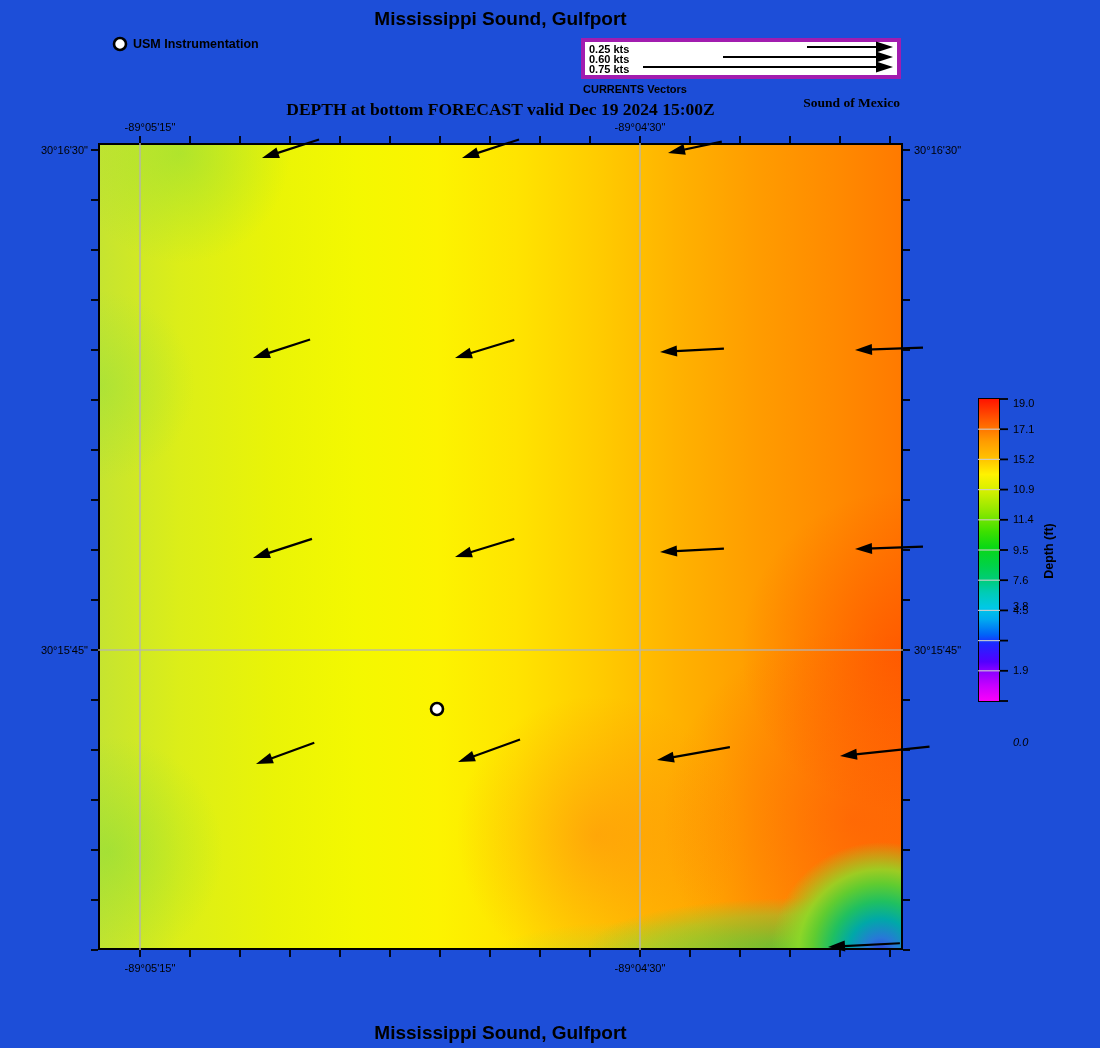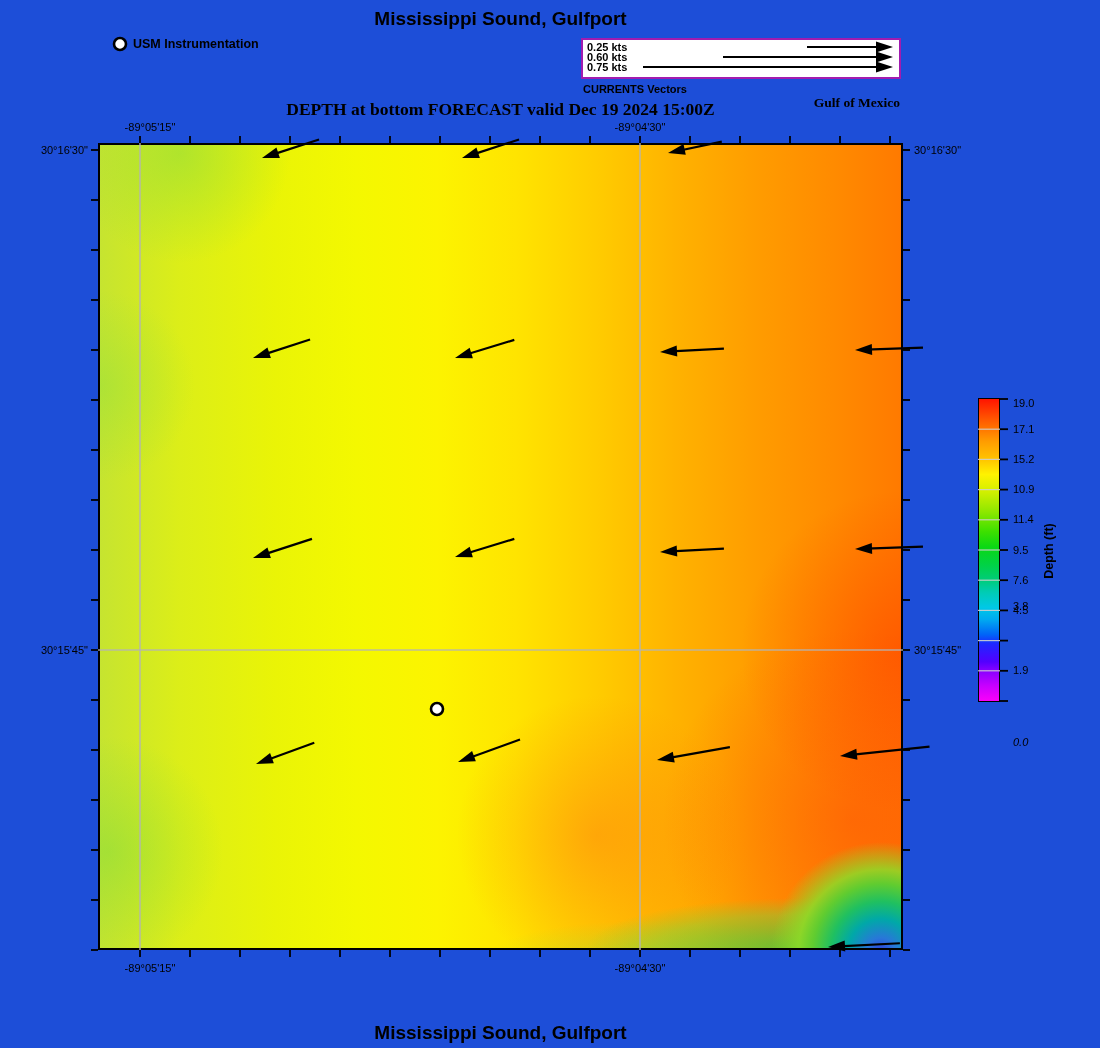--- a/index.html
+++ b/index.html
@@ -1,21 +1,21 @@
 <!DOCTYPE html>
 <html><head>
 <meta charset="utf-8">
 <style>
   html,body{margin:0;padding:0;background:#fff;}
   #fig{position:relative;width:1100px;height:1048px;background:#1d4ed8;overflow:hidden;
        font-family:"Liberation Sans",sans-serif;color:#000;}
   .abs{position:absolute;}
   #top-title{top:8px;left:98px;width:805px;text-align:center;font-size:19px;font-weight:bold;}
   #usm-label{top:37px;left:133px;font-size:12.5px;font-weight:bold;}
-  #legend-box{top:38px;left:581px;width:320px;height:41px;border:2px solid #a21caf;box-sizing:border-box;background:#fff;}
+  #legend-box{top:38px;left:581px;width:320px;height:41px;border:4px solid #a21caf;box-sizing:border-box;background:#fff;}
   .kts-label{position:absolute;left:4px;font-size:11px;font-weight:bold;line-height:10px;}
   #legend-caption{top:83px;left:583px;font-size:11px;font-weight:bold;}
   #gulf-label{top:95px;left:750px;width:150px;text-align:right;
               font-family:"Liberation Serif",serif;font-size:13.5px;font-weight:bold;}
   #subtitle{top:99px;left:98px;width:805px;text-align:center;
             font-family:"Liberation Serif",serif;font-size:17.5px;font-weight:bold;}
   #map{top:143px;left:98px;width:805px;height:807px;border:2.5px solid #000;box-sizing:border-box;
     background:
       radial-gradient(circle 110px at 97.5% 100.5%, #3040e0 0%, #2878d8 13%, #00a8a8 30%, #20c060 46%, #60cc30 62%, rgba(140,220,40,.85) 75%, rgba(140,220,40,0) 100%),
       radial-gradient(ellipse 270px 64px at 87% 100%, rgba(70,200,60,.8) 0%, rgba(120,210,60,.45) 52%, rgba(120,210,60,0) 78%),
@@ -52,21 +52,21 @@
   <div id="usm-label" class="abs">USM Instrumentation</div>
 
   <div id="legend-box" class="abs">
     <div class="kts-label" style="top:2px;">0.25 kts</div>
     <div class="kts-label" style="top:12px;">0.60 kts</div>
     <div class="kts-label" style="top:22px;">0.75 kts</div>
   </div>
 
   <div id="legend-caption" class="abs">CURRENTS Vectors</div>
 
-  <div id="gulf-label" class="abs">Gulf of Mexico</div>
+  <div id="gulf-label" class="abs">Sound of Mexico</div>
 
   <div id="subtitle" class="abs">DEPTH at bottom FORECAST valid Dec 19 2024 15:00Z</div>
 
   <div class="abs tick-label tl-c" style="top:121px;left:90px;">-89°05'15"</div>
   <div class="abs tick-label tl-c" style="top:121px;left:580px;">-89°04'30"</div>
   <div class="abs tick-label tl-c" style="top:962px;left:90px;">-89°05'15"</div>
   <div class="abs tick-label tl-c" style="top:962px;left:580px;">-89°04'30"</div>
   <div class="abs tick-label tl-r" style="top:144px;left:8px;">30°16'30"</div>
   <div class="abs tick-label tl-r" style="top:644px;left:8px;">30°15'45"</div>
   <div class="abs tick-label" style="top:144px;left:914px;">30°16'30"</div>

